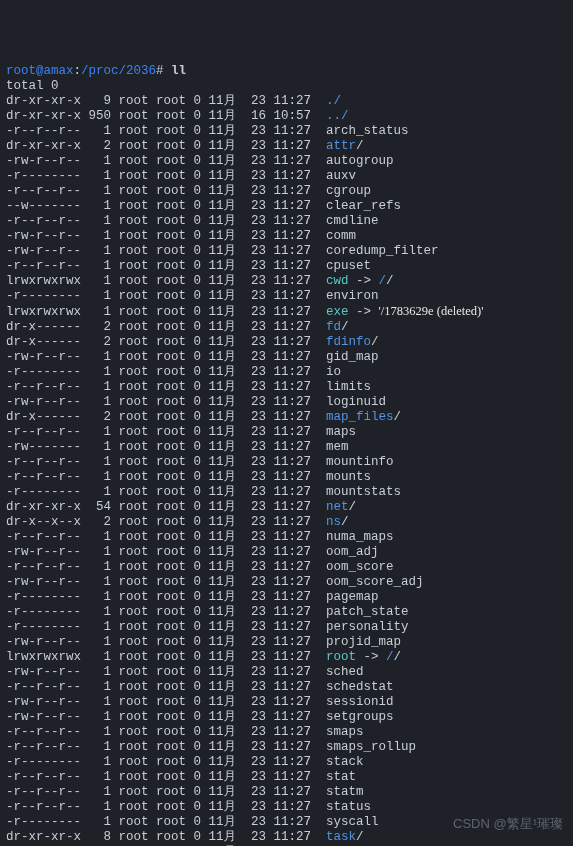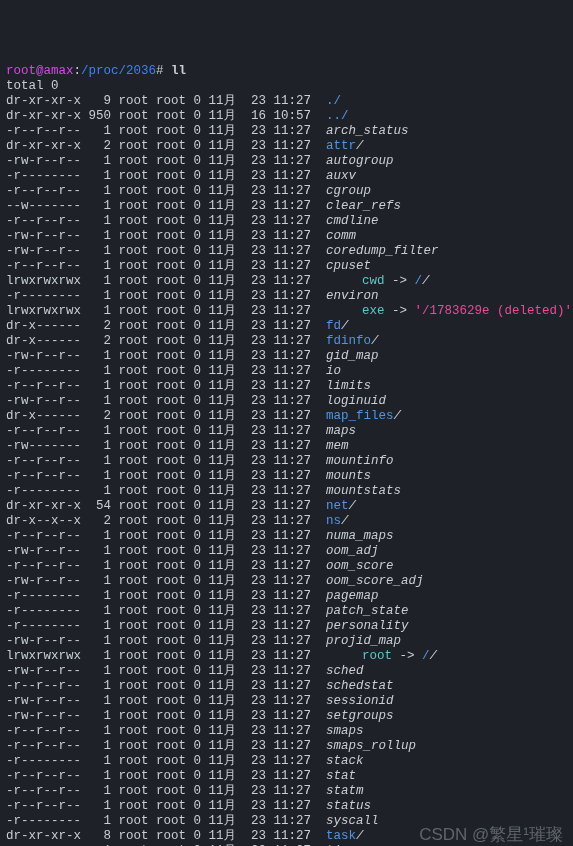--- a/index.html
+++ b/index.html
@@ -12,33 +12,33 @@
       color: #c8ced6;
       font-family: 'Consolas', 'Monaco', 'Courier New', monospace;
       font-size: 12.5px;
       line-height: 15px;
       padding: 4px 6px;
       width: 573px;
       height: 846px;
       overflow: hidden;
       white-space: pre;
     }
-    .prompt-host { color: #d946ef; }
+    .prompt-host { color: #3b82f6; }
     .prompt-path { color: #3b82f6; }
     .cmd { color: #c8ced6; font-weight: bold; }
     .dir { color: #5294e2; }
-    .link { color: #5bc7c7; margin-left: 36px; }
-    .link-target-red { color: #ec4899; }
-    .normal { color: #c8ced6; font-style: italic; }
+    .link { color: #5bc7c7; }
+    .link-target-red { color: #e5e5e5; font-family: Liberation Serif, serif; }
+    .normal { color: #c8ced6; }
     .watermark {
       position: absolute;
-      bottom: 4px;
+      bottom: 15px;
       right: 10px;
       color: #7a8088;
-      font-size: 17px;
+      font-size: 13px;
       font-family: sans-serif;
       opacity: 0.7;
     }
     .line {
       display: block;
     }
   </style>
 </head>
 <body>
 

